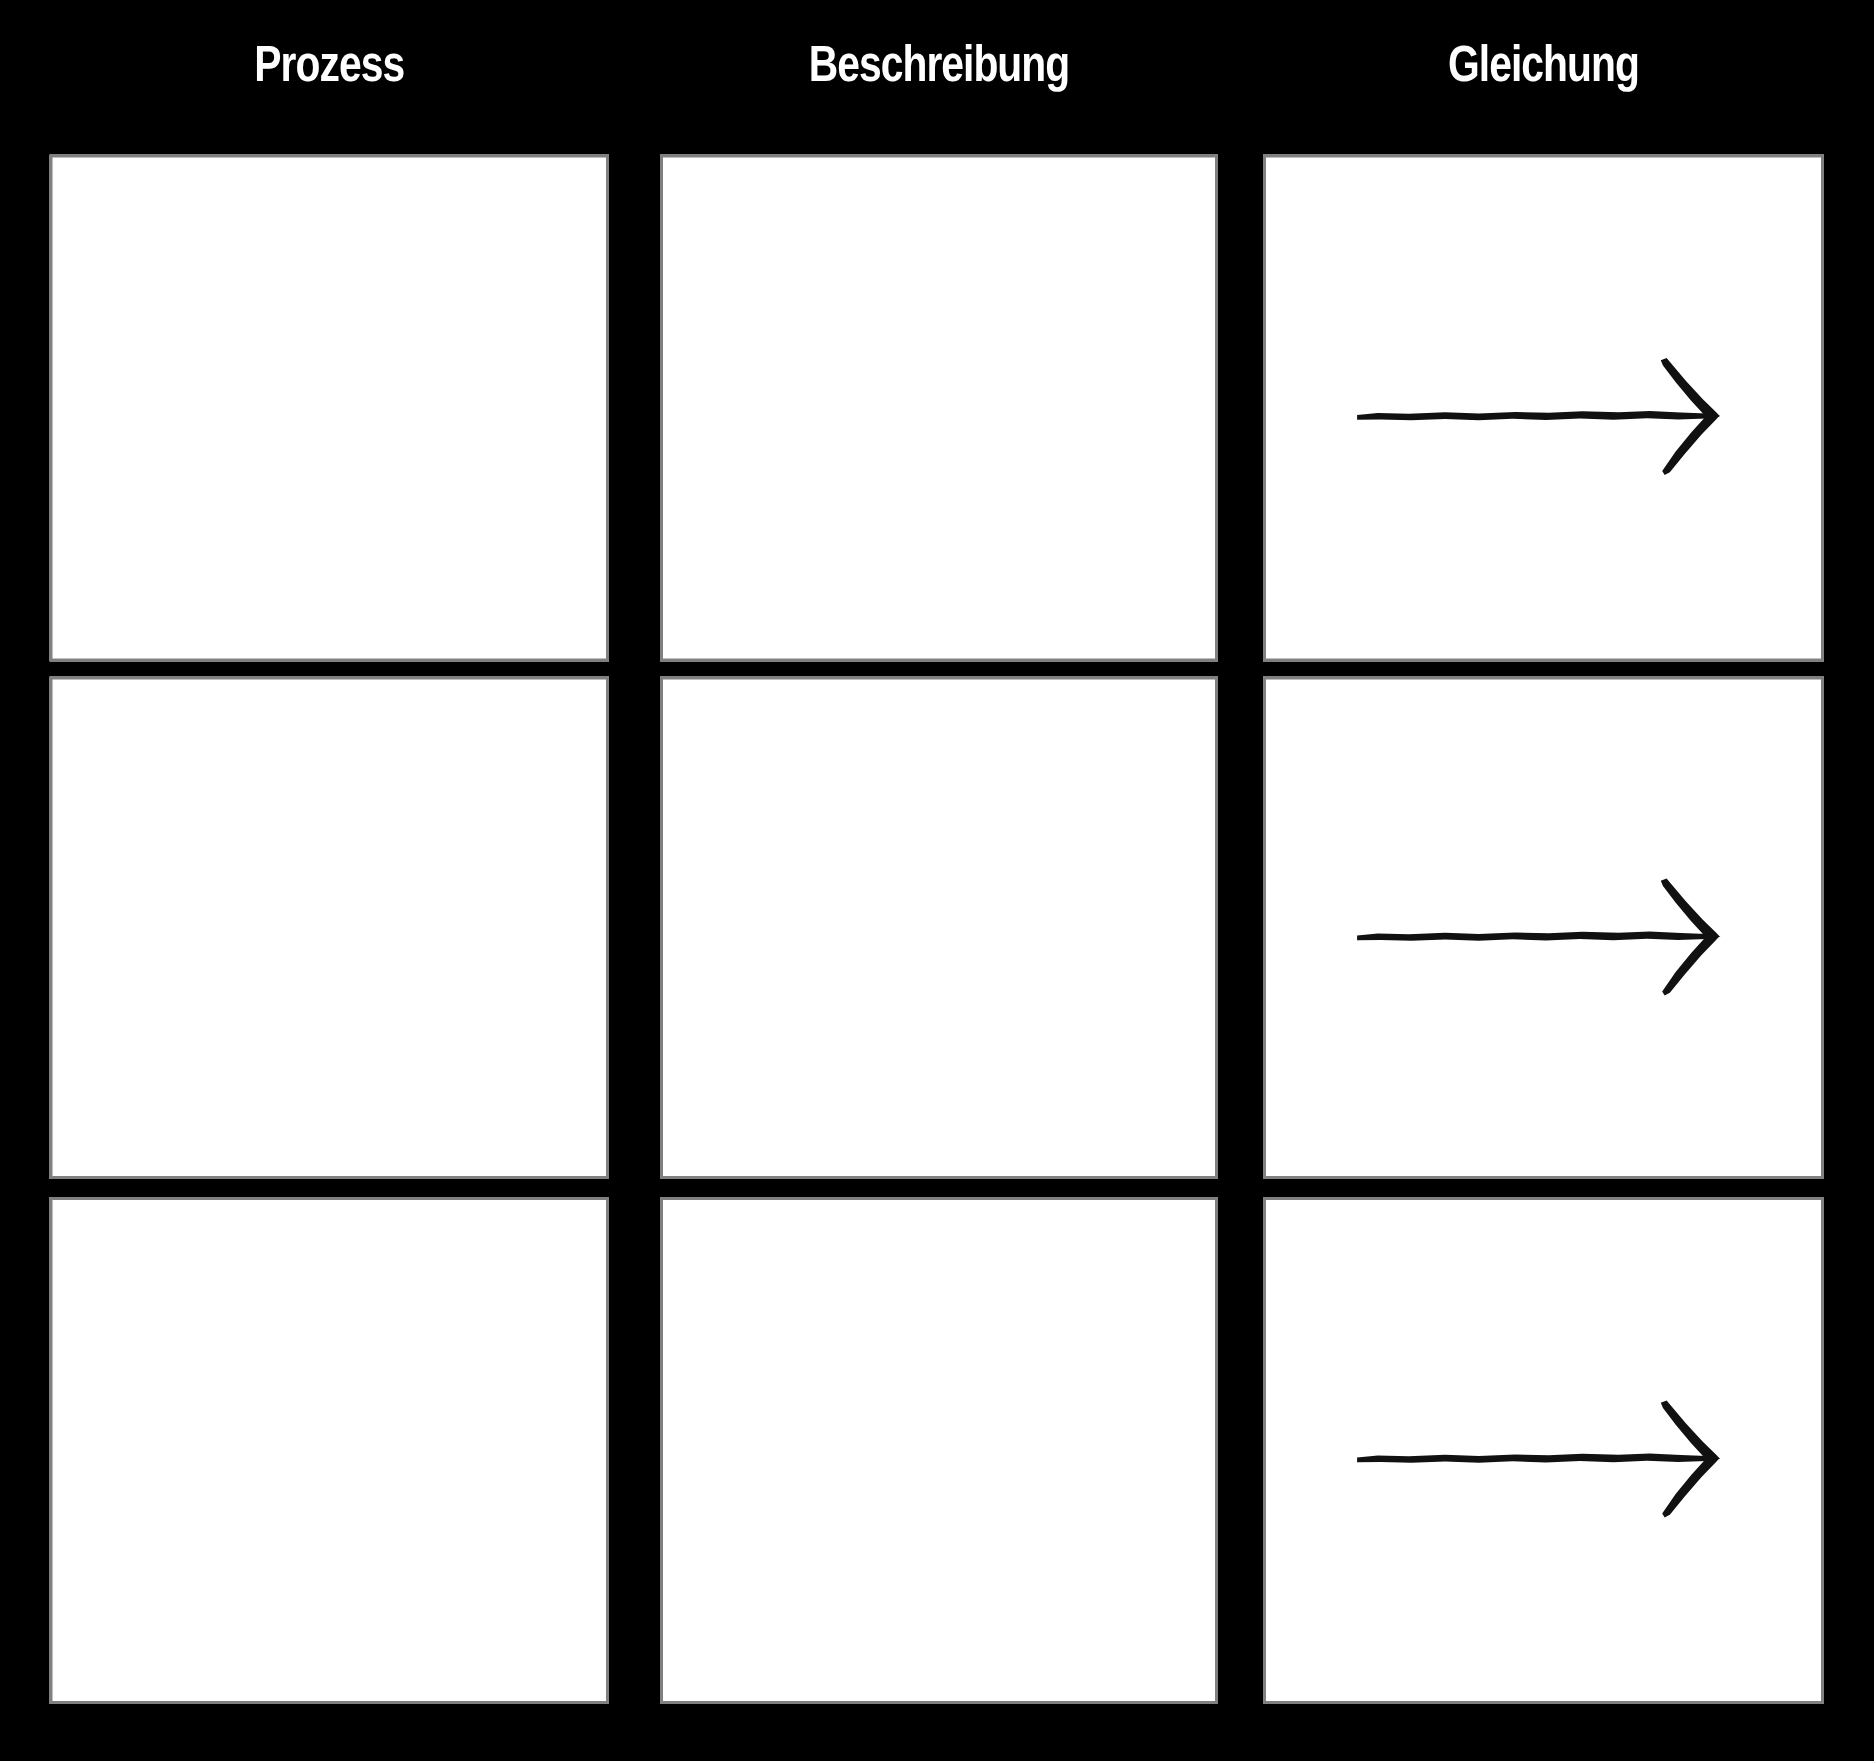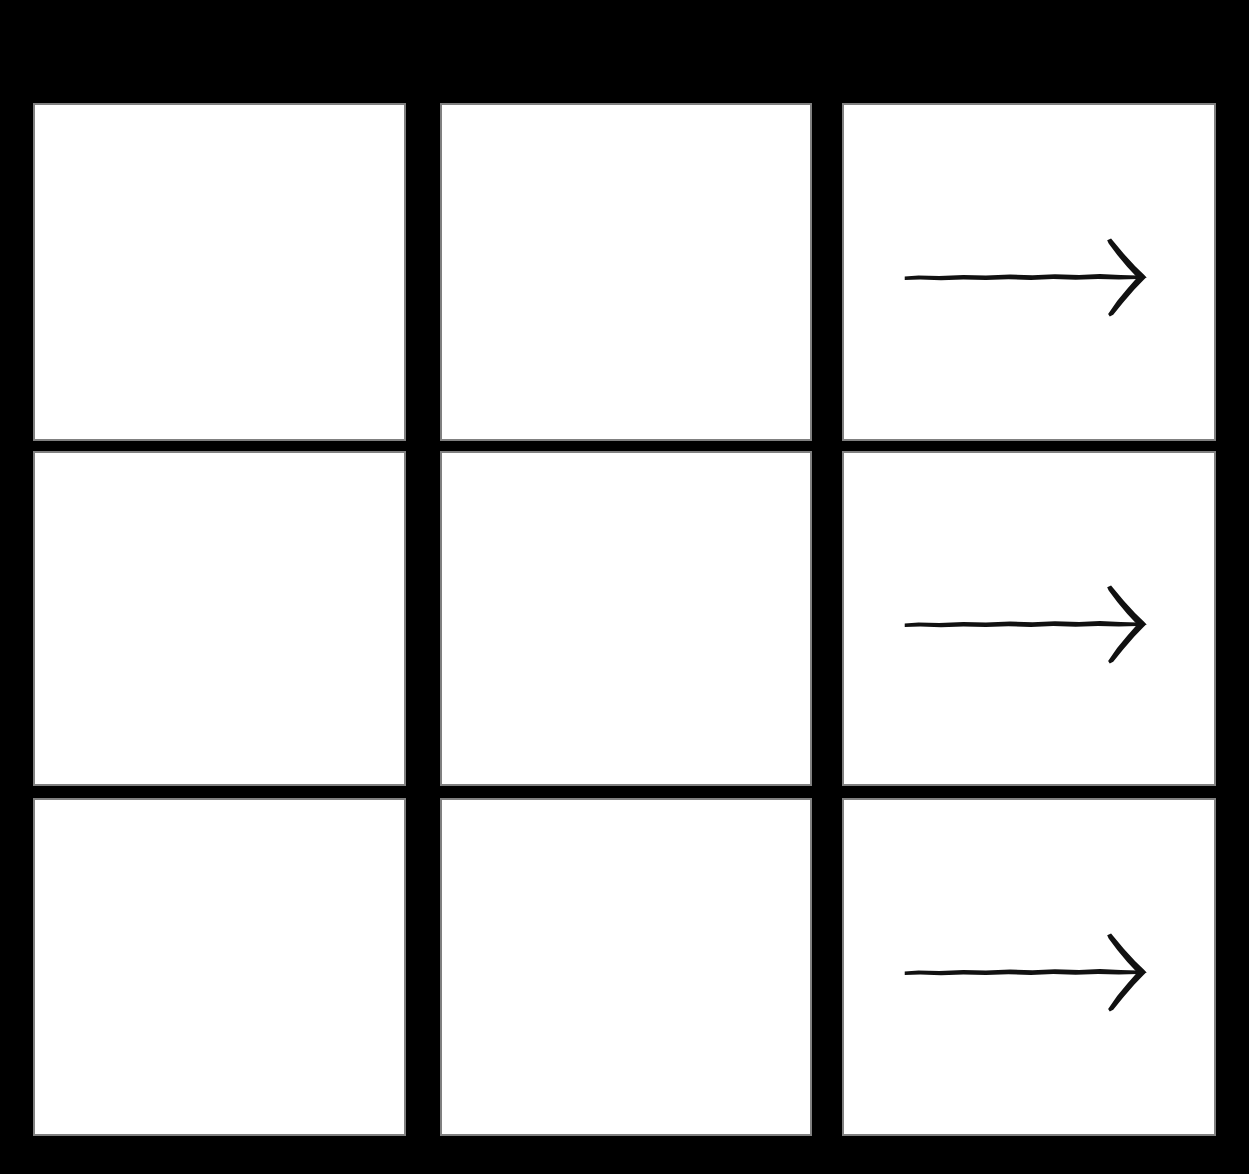--- a/index.html
+++ b/index.html
@@ -84,20 +84,25 @@
     width: 70%;
     height: 90px;
     display: block;
   }
 </style>
 </head>
 <body>
 
 <div id="storyboard">
 
+  <div class="header-row">
+    <div class="col-header c0">Prozess</div>
+    <div class="col-header c1">Beschreibung</div>
+    <div class="col-header c2">Gleichung</div>
+  </div>
 
   <div class="cell col0 row0"></div>
   <div class="cell col1 row0"></div>
   <div class="cell col2 row0">
     <div class="arrow-wrap">
       <svg class="arrow-svg" viewBox="0 0 300 90" preserveAspectRatio="none">
         <path fill="#111111" d="
           M2.0,44.6
           L18,43.4 L42,43.9 L70,42.9 L96,43.6 L124,42.6 L150,43.2
           L176,42.2 L204,42.9 L228,42.0 L252,43.0 L272,43.6

